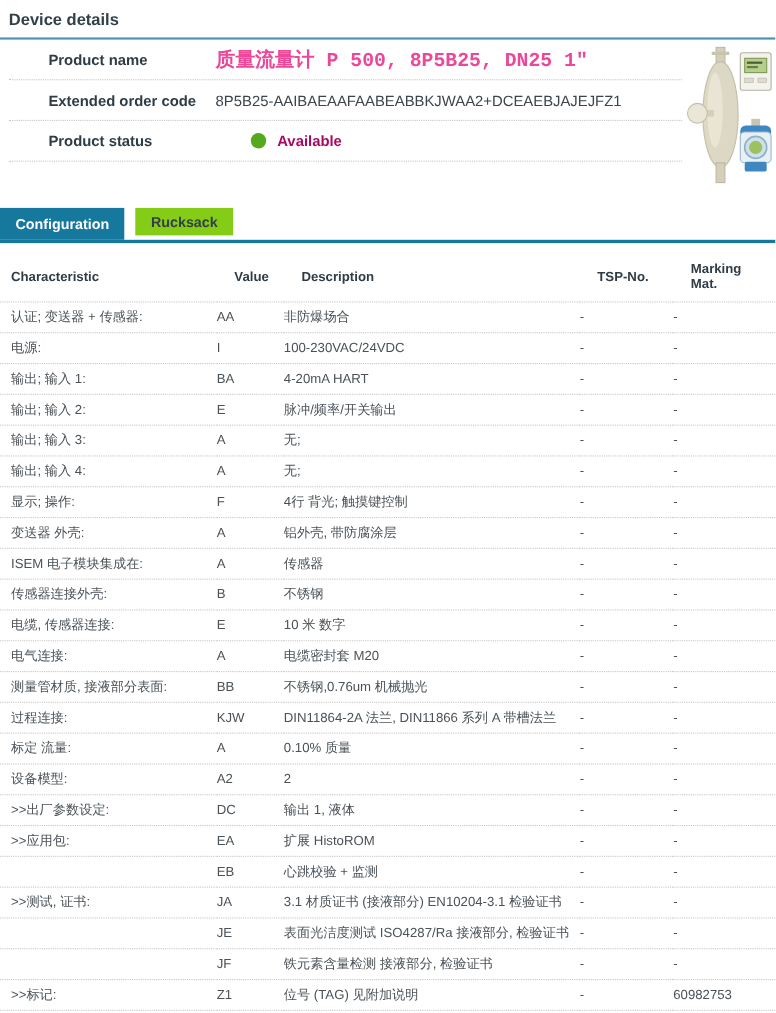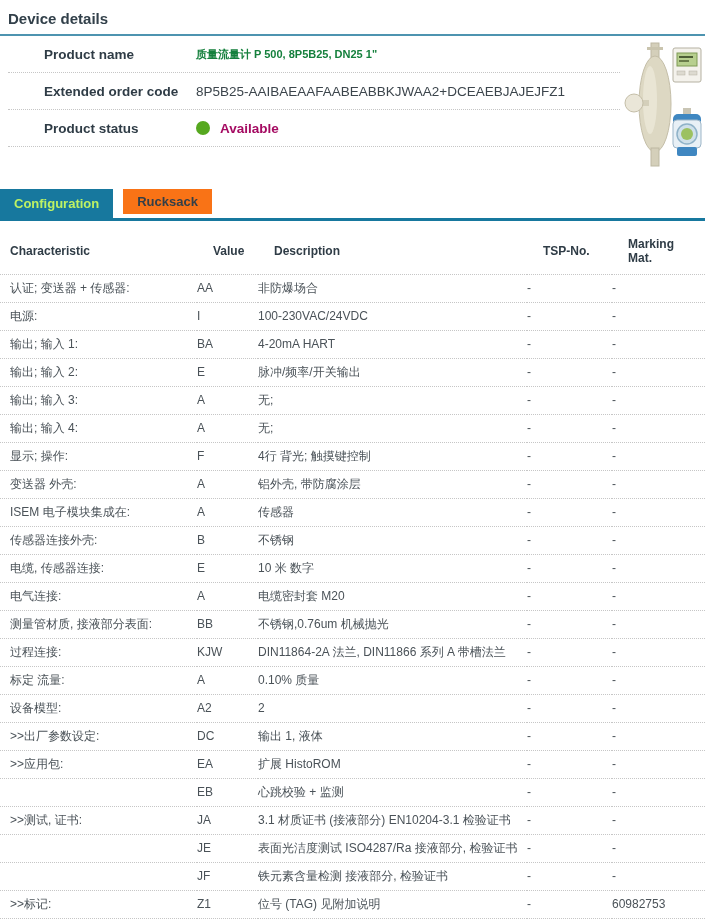--- a/index.html
+++ b/index.html
@@ -11,32 +11,32 @@
   
   .dd-header { padding:10px 8px 7px 8px; border-bottom:2px solid #4d94b0; }
   .dd-header h1 { font-size:15px; font-weight:bold; color:#32404a; }
 
   
   .info { position:relative; padding-left:8px; }
   .info-row { display:flex; align-items:center; min-height:37px;
     border-bottom:1px dotted #c6c6c6; margin-right:85px; }
   .info-row .label { width:188px; font-size:13.5px; font-weight:bold; color:#2f3c46; flex:none;padding-left:36px; }
   .info-row .value { font-size:13.5px; color:#3c454c; }
-  .info-row .value.name { font-weight:bold; font-size:11px; color:#15803d; }
-  .status-wrap { display:flex; align-items:center; }
+  .info-row .value.name { font-weight:bold; font-size:18px; color:#ec4899;font-family:Liberation Mono, monospace; }
+  .status-wrap { display:flex; align-items:center;margin-left:32px; }
   .dot { width:14px; height:14px; border-radius:50%; background:#56a81f; display:inline-block; margin-right:10px; }
   .status-text { color:#a50b62; font-weight:bold; font-size:13.5px; }
 
   .product-image { position:absolute; top:6px; right:2px; width:80px; height:126px; }
 
   
   .tabs { display:flex; gap:10px; border-bottom:3px solid #17789e; margin-top:42px; align-items:flex-start; }
   .tab { display:flex; align-items:center; padding:0 14px; font-size:13px; font-weight:bold; cursor:pointer; }
-  .tab.active { background:#17789e; color:#bef264; height:29px; }
-  .tab.inactive { background:#f97316; color:#333f48; height:25px; }
+  .tab.active { background:#17789e; color:#ffffff; height:29px; }
+  .tab.inactive { background:#84cc16; color:#333f48; height:25px; }
 
   
   table { width:100%; border-collapse:collapse; table-layout:fixed; }
   col.c-char { width:197px; } col.c-val { width:61px; } col.c-desc { width:269px; }
   col.c-tsp { width:85px; } col.c-mark { width:93px; }
   th { text-align:left; font-size:12px; font-weight:bold; color:#2f3c46;
        padding:16px 4px 9px 16px; border-bottom:1px dotted #c6c6c6; }
   th:first-child, td:first-child { padding-left:10px; }
   td { font-size:12px; line-height:13px; color:#4a5258; padding:7px 4px 7px 0;
        border-bottom:1px dotted #c6c6c6; vertical-align:top; word-break:break-word; }

